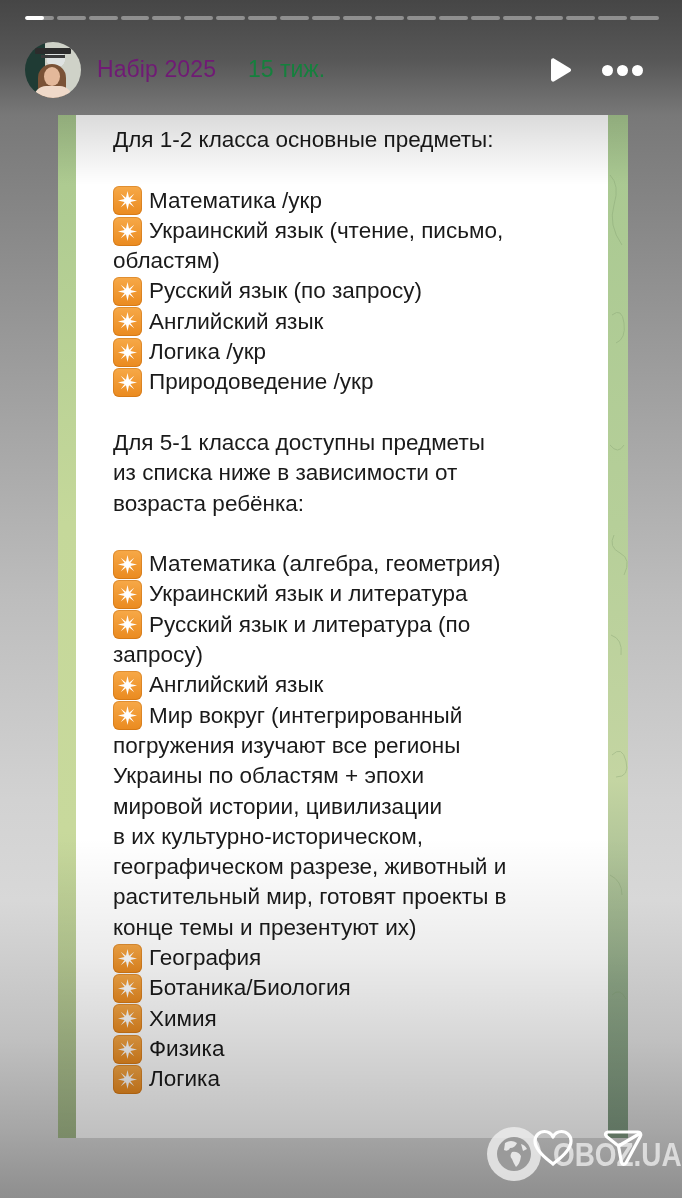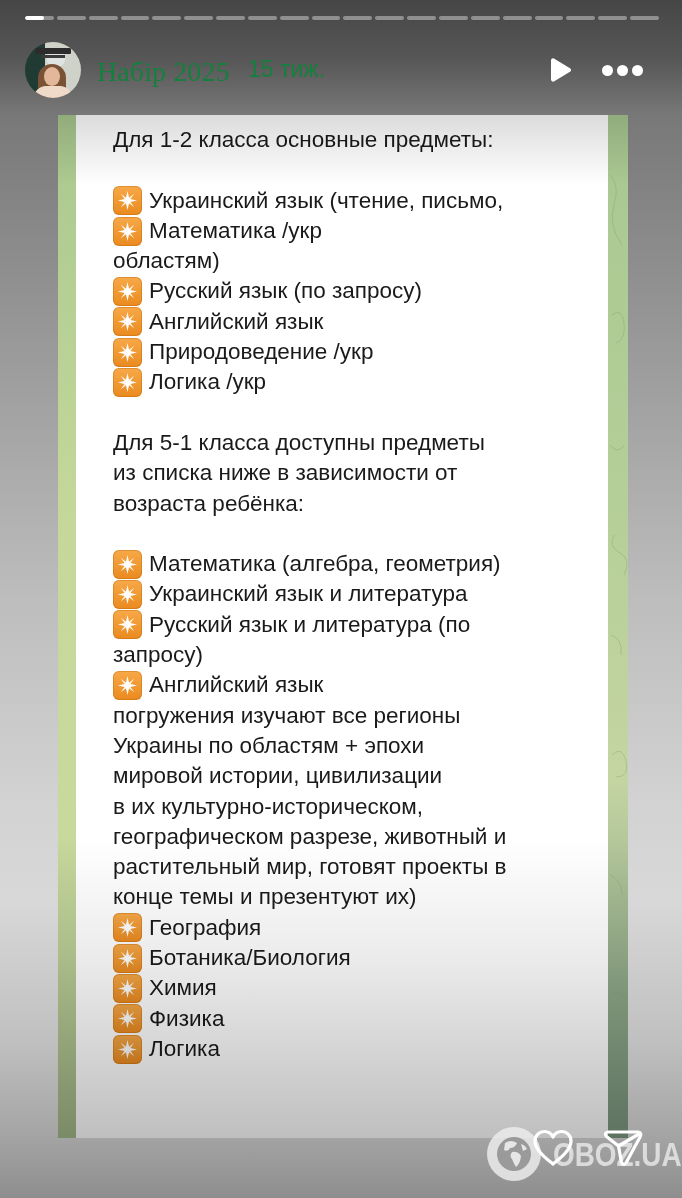--- a/index.html
+++ b/index.html
@@ -45,21 +45,21 @@
   }
   .avatar .face {
     position: absolute; left: 19px; top: 25px; width: 16px; height: 19px;
     background: #e3b89a; border-radius: 50%;
   }
   .avatar .body {
     position: absolute; left: 9px; top: 44px; width: 38px; height: 20px;
     background: #efd9c9; border-radius: 12px 12px 0 0;
   }
   .title {
-    position: absolute; left: 72px; top: 14px; font-size: 28px; color: #15803d; letter-spacing: 0.1px; font-family: Liberation Serif, serif;
+    position: absolute; left: 72px; top: 14px; font-size: 23px; color: #701a75; letter-spacing: 0.1px;
   }
   .time {
     position: absolute; left: 223px; top: 14px; font-size: 23px; color: #15803d;
   }
   .play-btn { position: absolute; left: 521px; top: 14px; width: 28px; height: 28px; }
   .more-btn { position: absolute; left: 577px; top: 20px; width: 42px; height: 16px; display: flex; gap: 4px; align-items: center; }
   .more-btn .dot { width: 11px; height: 11px; border-radius: 50%; background: #ffffff; }
 
   
   .card {
@@ -179,30 +179,30 @@
     <div class="content">
       <span class="line">Для 1-2 класса основные предметы:</span>
       <div class="blank"></div>
       <div id="section1-items">
           <div class="item">
             <span class="emoji">
               <svg width="21" height="21" viewBox="0 0 22 22">
                 <path d="M11 1 L12.6 8 L18.1 3.9 L14 9.4 L21 11 L14 12.6 L18.1 18.1 L12.6 14 L11 21 L9.4 14 L3.9 18.1 L8 12.6 L1 11 L8 9.4 L3.9 3.9 L9.4 8 Z" fill="#ffffff"></path>
               </svg>
             </span>
+            <span>Математика /укр</span>
+          </div>
+          <div class="item">
+            <span class="emoji">
+              <svg width="21" height="21" viewBox="0 0 22 22">
+                <path d="M11 1 L12.6 8 L18.1 3.9 L14 9.4 L21 11 L14 12.6 L18.1 18.1 L12.6 14 L11 21 L9.4 14 L3.9 18.1 L8 12.6 L1 11 L8 9.4 L3.9 3.9 L9.4 8 Z" fill="#ffffff"></path>
+              </svg>
+            </span>
             <span>Украинский язык (чтение, письмо,</span>
           </div>
-          <div class="item">
-            <span class="emoji">
-              <svg width="21" height="21" viewBox="0 0 22 22">
-                <path d="M11 1 L12.6 8 L18.1 3.9 L14 9.4 L21 11 L14 12.6 L18.1 18.1 L12.6 14 L11 21 L9.4 14 L3.9 18.1 L8 12.6 L1 11 L8 9.4 L3.9 3.9 L9.4 8 Z" fill="#ffffff"></path>
-              </svg>
-            </span>
-            <span>Математика /укр</span>
-          </div>
           <span class="line">областям)</span>
           <div class="item">
             <span class="emoji">
               <svg width="21" height="21" viewBox="0 0 22 22">
                 <path d="M11 1 L12.6 8 L18.1 3.9 L14 9.4 L21 11 L14 12.6 L18.1 18.1 L12.6 14 L11 21 L9.4 14 L3.9 18.1 L8 12.6 L1 11 L8 9.4 L3.9 3.9 L9.4 8 Z" fill="#ffffff"></path>
               </svg>
             </span>
             <span>Русский язык (по запросу)</span>
           </div>
           <div class="item">
@@ -212,29 +212,29 @@
               </svg>
             </span>
             <span>Английский язык</span>
           </div>
           <div class="item">
             <span class="emoji">
               <svg width="21" height="21" viewBox="0 0 22 22">
                 <path d="M11 1 L12.6 8 L18.1 3.9 L14 9.4 L21 11 L14 12.6 L18.1 18.1 L12.6 14 L11 21 L9.4 14 L3.9 18.1 L8 12.6 L1 11 L8 9.4 L3.9 3.9 L9.4 8 Z" fill="#ffffff"></path>
               </svg>
             </span>
+            <span>Логика /укр</span>
+          </div>
+          <div class="item">
+            <span class="emoji">
+              <svg width="21" height="21" viewBox="0 0 22 22">
+                <path d="M11 1 L12.6 8 L18.1 3.9 L14 9.4 L21 11 L14 12.6 L18.1 18.1 L12.6 14 L11 21 L9.4 14 L3.9 18.1 L8 12.6 L1 11 L8 9.4 L3.9 3.9 L9.4 8 Z" fill="#ffffff"></path>
+              </svg>
+            </span>
             <span>Природоведение /укр</span>
-          </div>
-          <div class="item">
-            <span class="emoji">
-              <svg width="21" height="21" viewBox="0 0 22 22">
-                <path d="M11 1 L12.6 8 L18.1 3.9 L14 9.4 L21 11 L14 12.6 L18.1 18.1 L12.6 14 L11 21 L9.4 14 L3.9 18.1 L8 12.6 L1 11 L8 9.4 L3.9 3.9 L9.4 8 Z" fill="#ffffff"></path>
-              </svg>
-            </span>
-            <span>Логика /укр</span>
           </div>
         </div>
       <div class="blank"></div>
       <div id="section2-heading">
           <span class="line">Для 5-1 класса доступны предметы</span>
           <span class="line">из списка ниже в зависимости от</span>
           <span class="line">возраста ребёнка:</span>
         </div>
       <div class="blank"></div>
       <div id="section2-items">
@@ -264,20 +264,28 @@
           </div>
           <span class="line">запросу)</span>
           <div class="item">
             <span class="emoji">
               <svg width="21" height="21" viewBox="0 0 22 22">
                 <path d="M11 1 L12.6 8 L18.1 3.9 L14 9.4 L21 11 L14 12.6 L18.1 18.1 L12.6 14 L11 21 L9.4 14 L3.9 18.1 L8 12.6 L1 11 L8 9.4 L3.9 3.9 L9.4 8 Z" fill="#ffffff"></path>
               </svg>
             </span>
             <span>Английский язык</span>
           </div>
+          <div class="item">
+            <span class="emoji">
+              <svg width="21" height="21" viewBox="0 0 22 22">
+                <path d="M11 1 L12.6 8 L18.1 3.9 L14 9.4 L21 11 L14 12.6 L18.1 18.1 L12.6 14 L11 21 L9.4 14 L3.9 18.1 L8 12.6 L1 11 L8 9.4 L3.9 3.9 L9.4 8 Z" fill="#ffffff"></path>
+              </svg>
+            </span>
+            <span>Мир вокруг (интегрированный</span>
+          </div>
           <span class="line">погружения изучают все регионы</span>
           <span class="line">Украины по областям + эпохи</span>
           <span class="line">мировой истории, цивилизации</span>
           <span class="line">в их культурно-историческом,</span>
           <span class="line">географическом разрезе, животный и</span>
           <span class="line">растительный мир, готовят проекты в</span>
           <span class="line">конце темы и презентуют их)</span>
           <div class="item">
             <span class="emoji">
               <svg width="21" height="21" viewBox="0 0 22 22">

